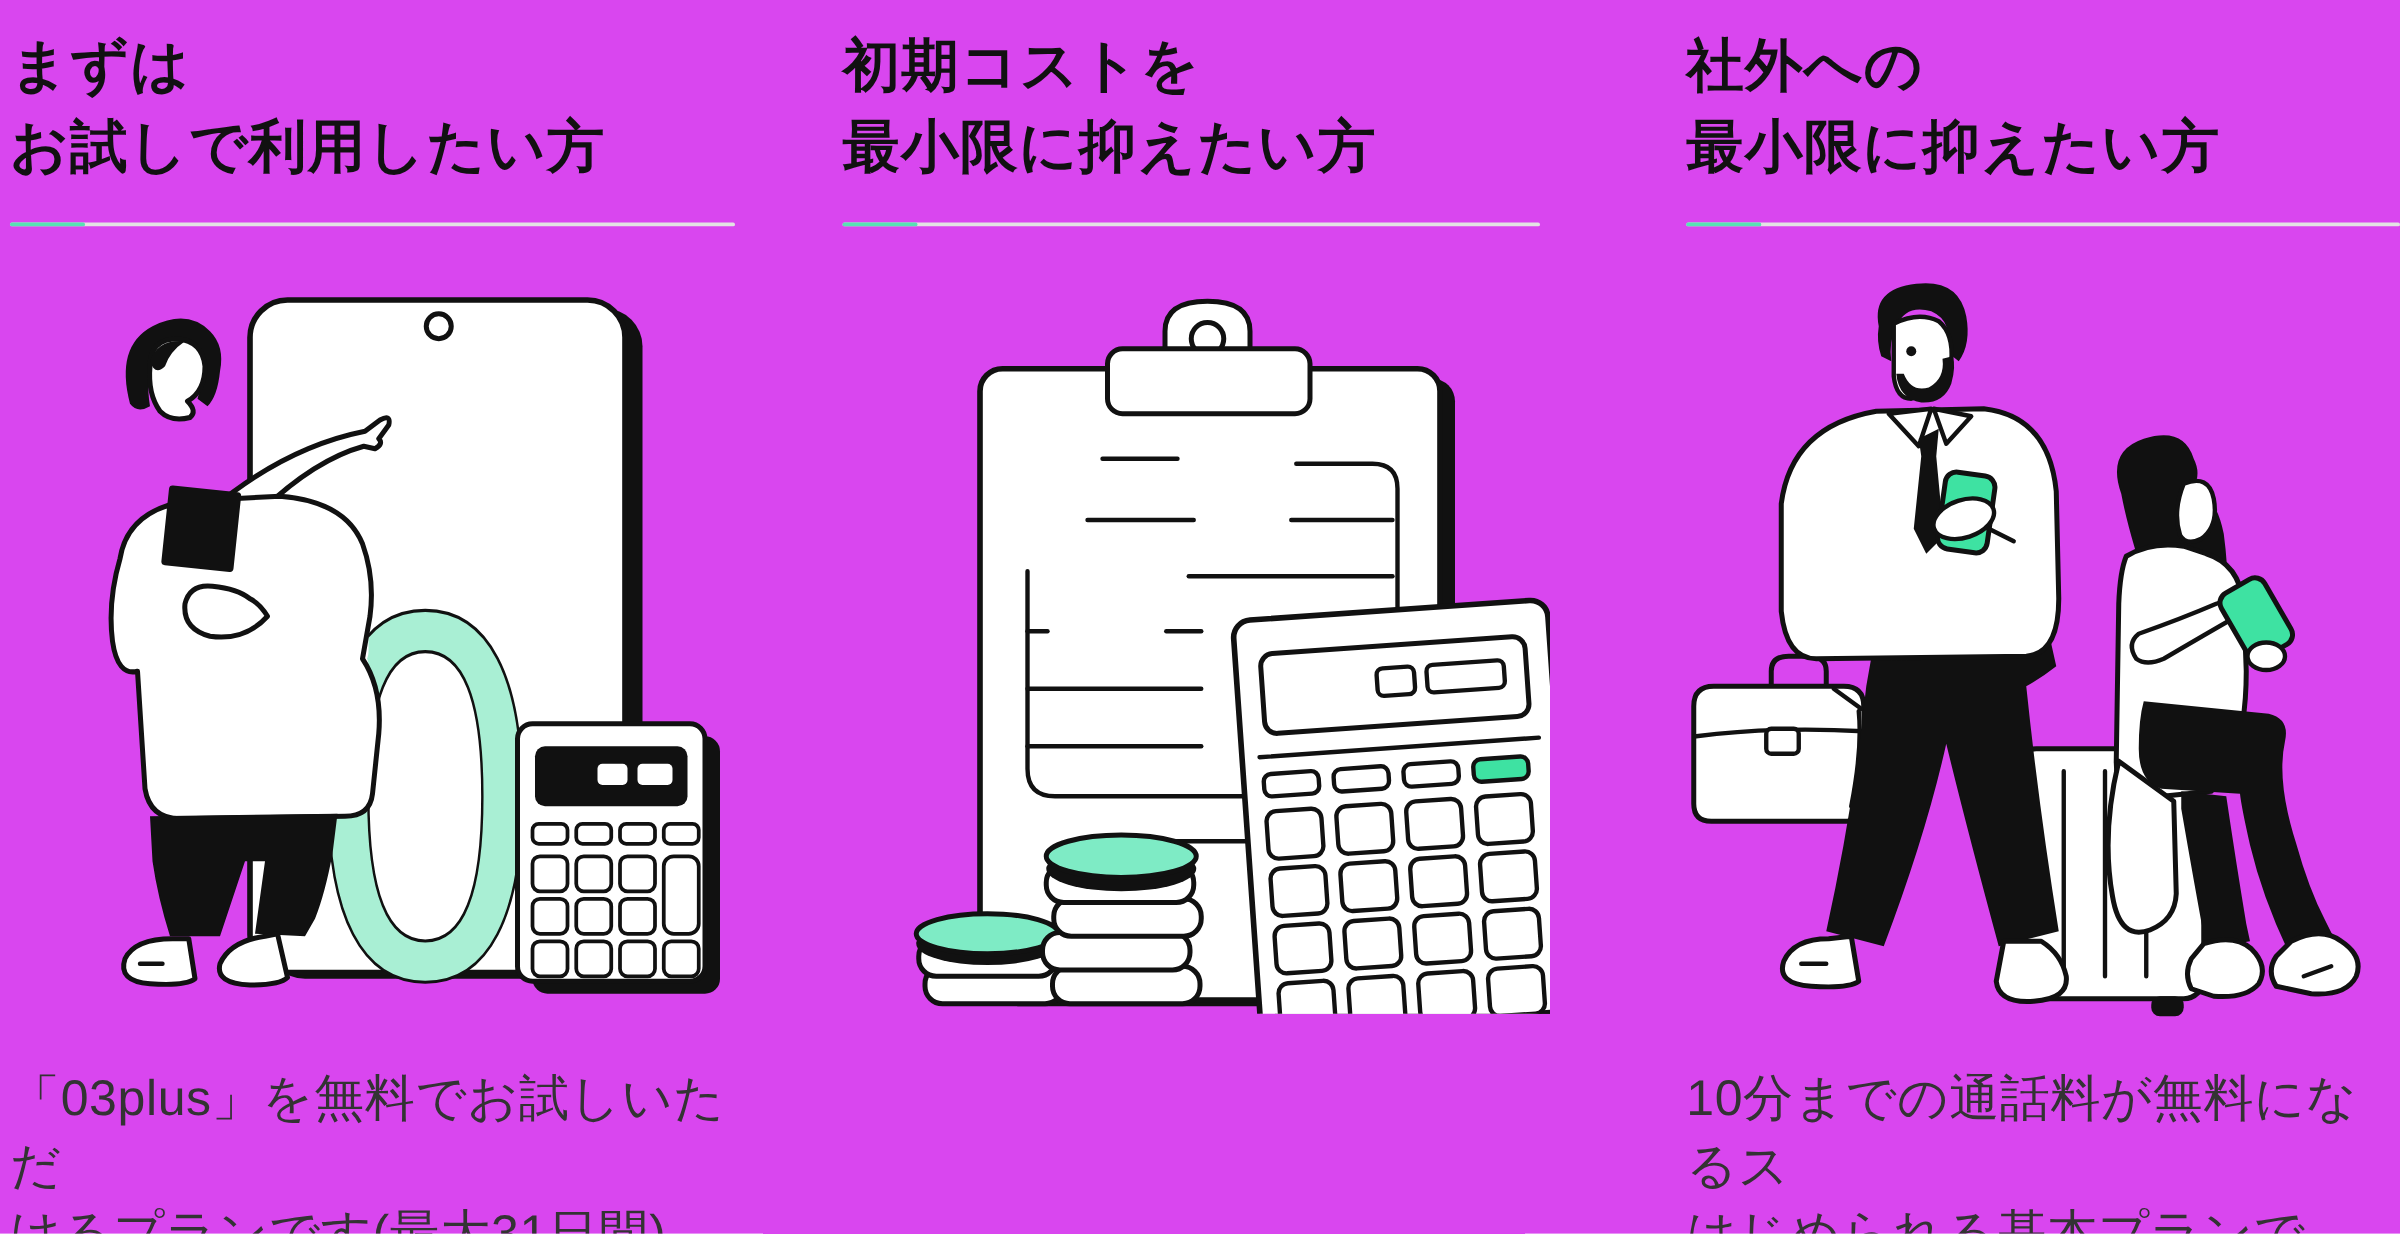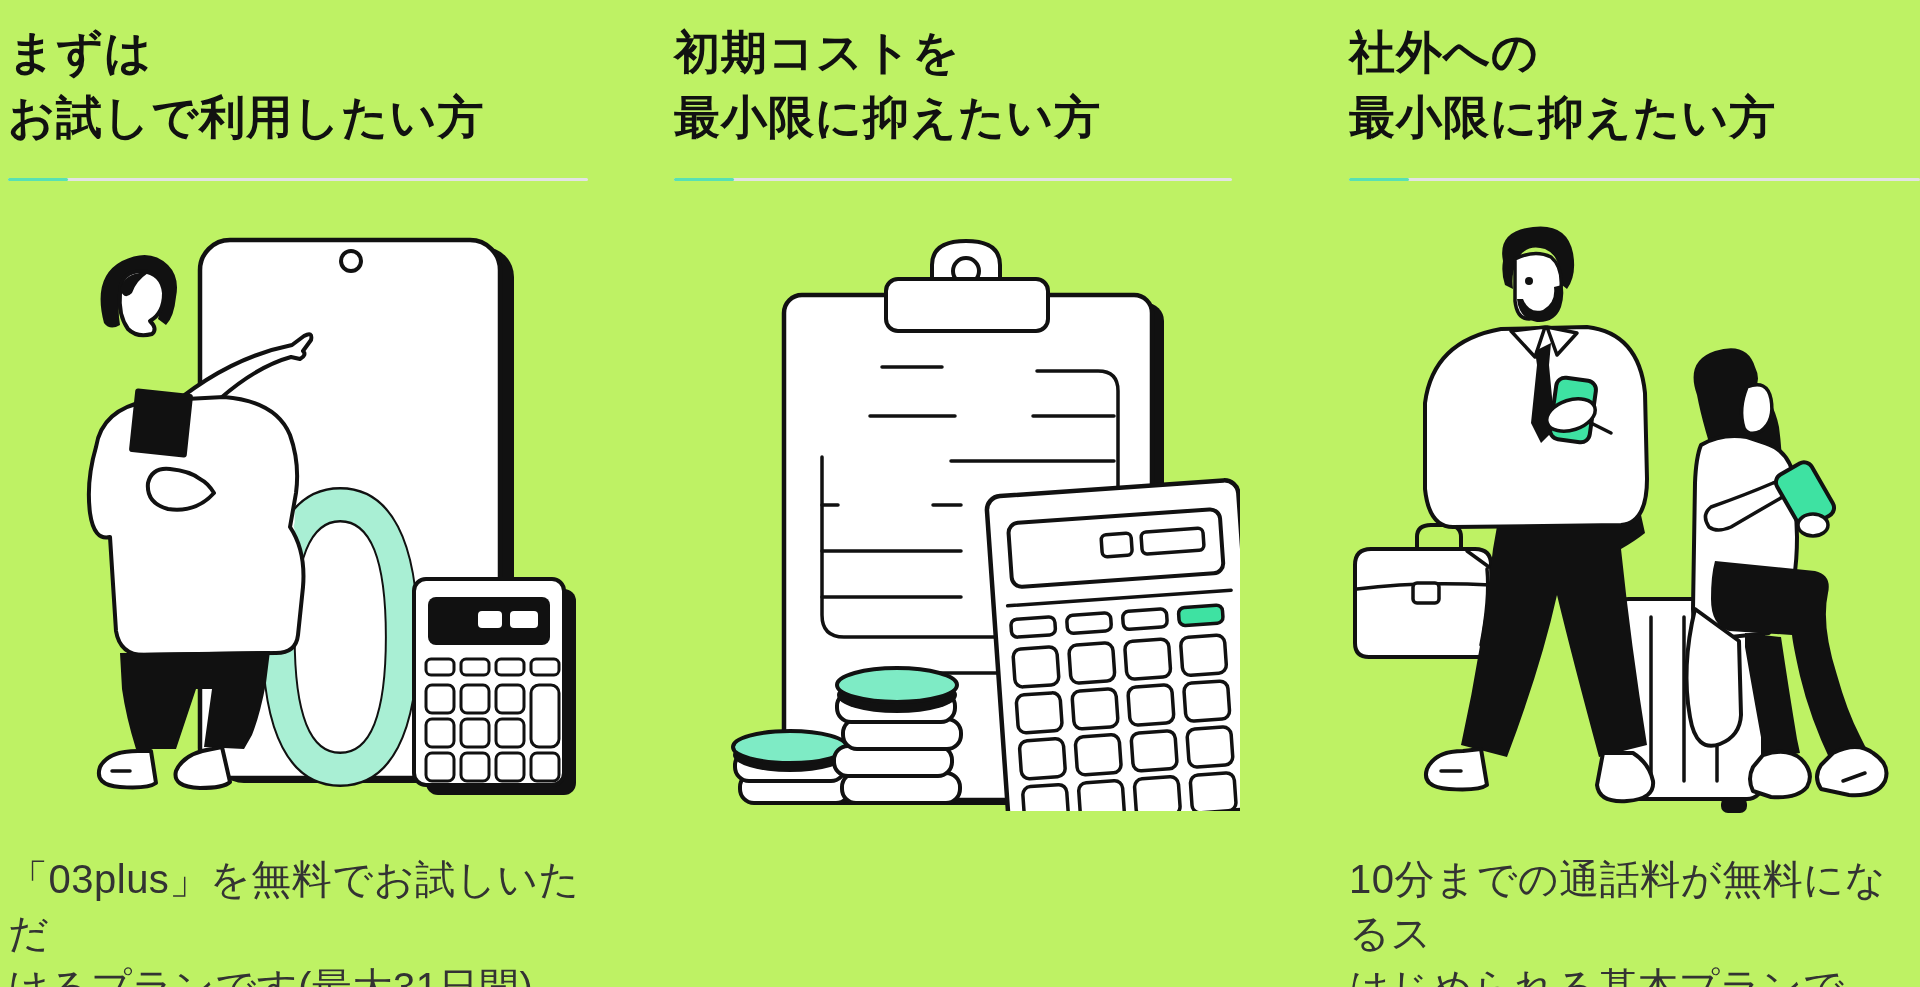--- a/index.html
+++ b/index.html
@@ -1,17 +1,17 @@
 <!DOCTYPE html>
 <html style="--ink: #111111; --text: #333333; --accent-green: #3EE2A2; --mint-light: #A9EFD4; --mint-pale: #C2F4E0; --mint-coin: #7EEBC5; --underline-green: #57E1B4; --divider-gray: #E3E3E3;"><head>
 <meta charset="utf-8">
 <style>
   html,body{margin:0;padding:0;background:#fff;}
   .canvas{
-    position:relative;width:1920px;height:987px;background:#bef264;overflow:hidden;
+    position:relative;width:1920px;height:987px;background:#d946ef;overflow:hidden;
     font-family:"Liberation Sans","DejaVu Sans",sans-serif;color:var(--ink,#111);
   }
   .card{position:absolute;top:0;height:987px;}
   .card-1{left:8px;width:580px;}
   .card-2{left:674px;width:566px;}
   .card-3{left:1349px;width:571px;}
   .heading{
     position:absolute;top:20px;left:0;margin:0;
     font-size:46px;font-weight:bold;line-height:1.42;letter-spacing:1px;
     color:var(--ink,#111);white-space:pre-line;

